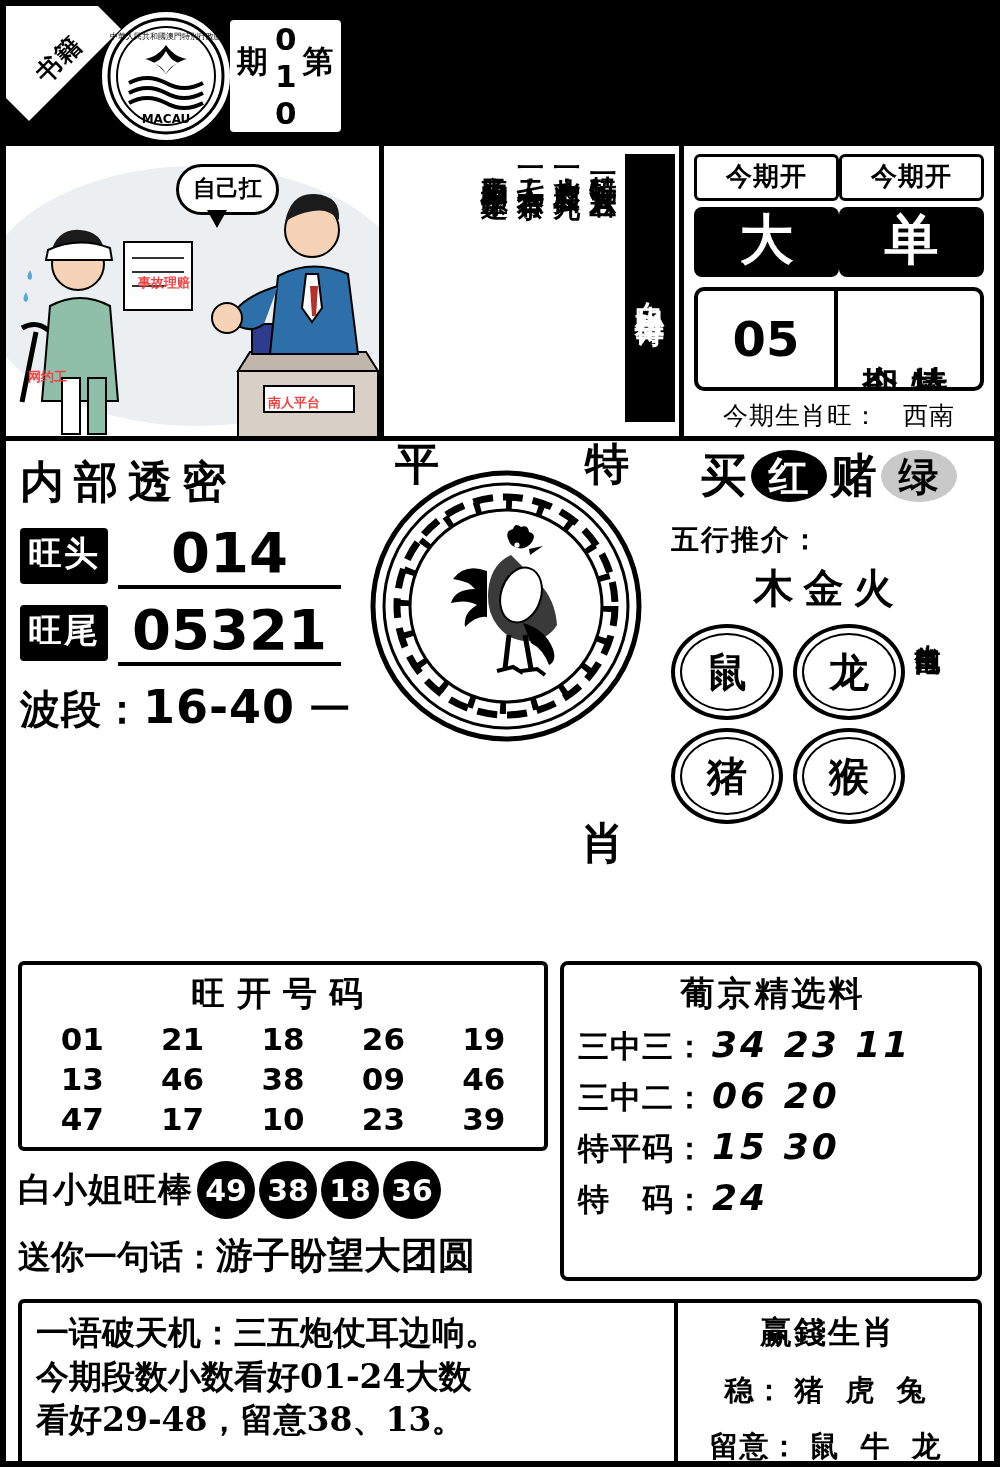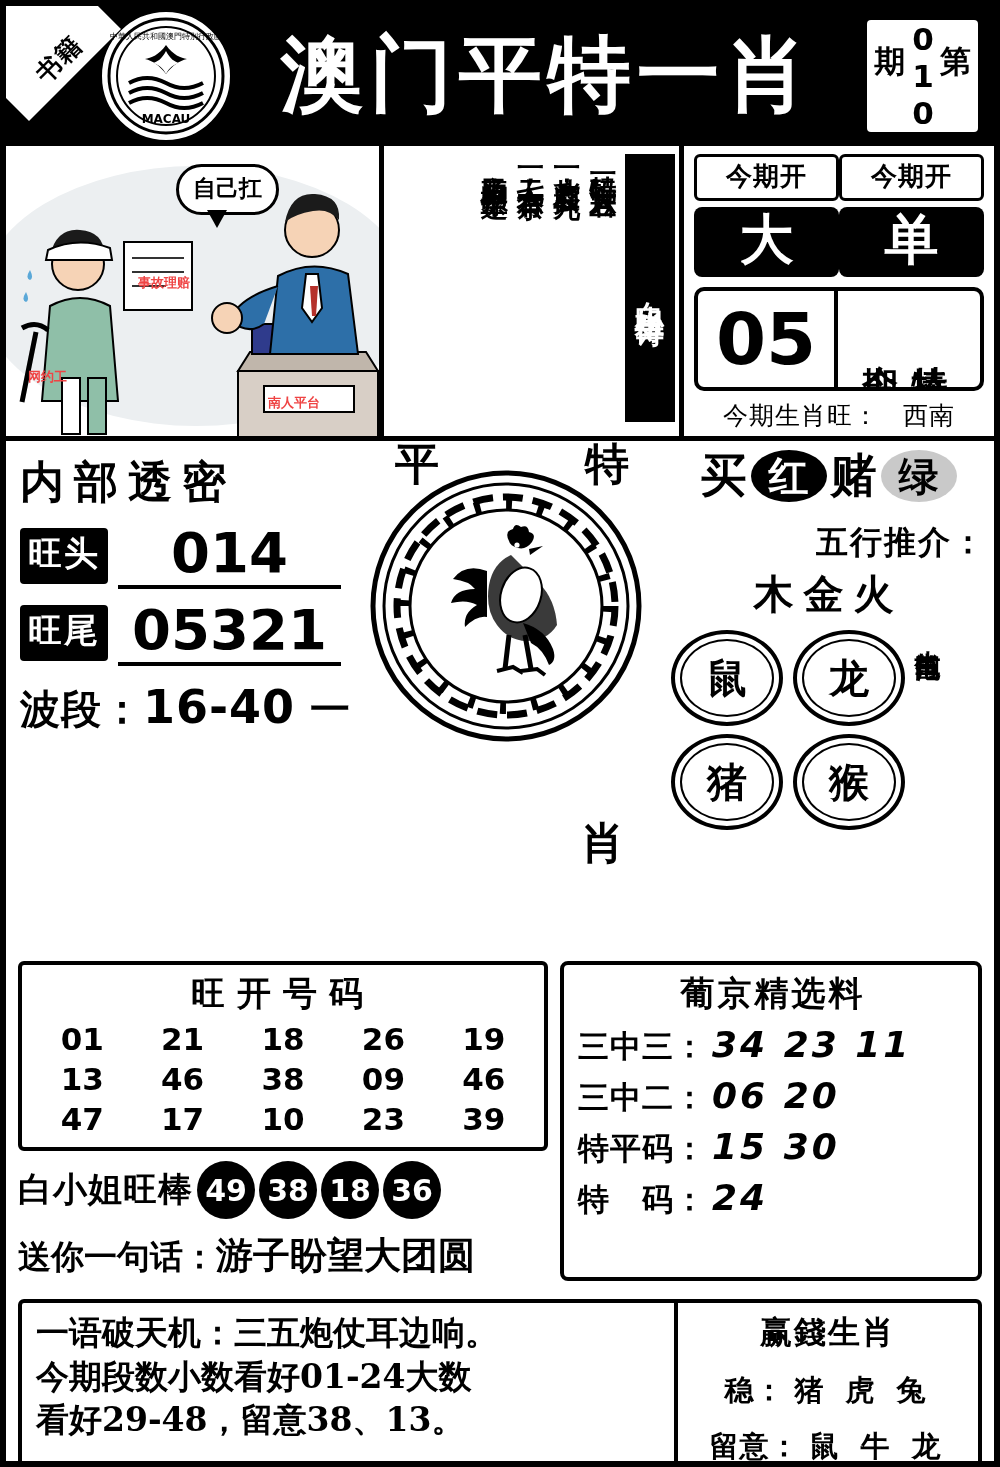--- a/index.html
+++ b/index.html
@@ -167,21 +167,21 @@
     margin-top:10px;
     display:flex;
     align-items:stretch;
     border:4px solid #000;
     border-radius:10px;
     overflow:hidden;
     height:108px;
   }
   .sp-num {
     width:140px;
-    font-size:72px;
+    font-size:48px;
     font-weight:bold;
     display:flex; align-items:center; justify-content:center;
     border-right:4px solid #000;
   }
   .sp-words {
     flex:1 1 auto;
     display:flex;
     flex-direction:row-reverse;
     align-items:center;
     justify-content:center;
@@ -294,22 +294,22 @@
     border-radius:50%;
     background:#000;
     color:#fff;
     display:flex; align-items:center; justify-content:center;
     font-size:40px;
     font-weight:bold;
   }
   .pill.light { background:#c9c9c9; color:#000; }
   .wuxing {
     margin-top:14px;
-    text-align:right;
-    font-size:32px;
+    text-align:left;
+    font-size:28px;
     font-weight:bold;
     letter-spacing:2px;
     font-family:"DejaVu Serif", serif;
   }
   .wuxing-vals {
     text-align:center;
     font-size:40px;
     font-weight:bold;
     letter-spacing:10px;
     margin-top:2px;
@@ -516,21 +516,20 @@
         <path d="M59 28 C52 38 44 41 38 42 C46 44 52 48 59 57 C66 48 72 44 80 42 C74 41 66 38 59 28 Z" fill="#000"></path>
         <path d="M59 34 C55 42 50 45 46 46 C52 48 56 51 59 57 C62 51 66 48 72 46 C68 45 63 42 59 34 Z" fill="#fff"></path>
         <path d="M22 66 q18 -10 37 0 q18 10 37 0" stroke="#000" stroke-width="4" fill="none"></path>
         <path d="M22 76 q18 -10 37 0 q18 10 37 0" stroke="#000" stroke-width="4" fill="none"></path>
         <path d="M22 86 q18 -10 37 0 q18 10 37 0" stroke="#000" stroke-width="4" fill="none"></path>
         <text x="59" y="106" font-size="12" font-family="DejaVu Sans, sans-serif" font-weight="bold" text-anchor="middle" fill="#000">MACAU</text>
         <text x="59" y="22" font-size="8" font-family="DejaVu Sans, sans-serif" text-anchor="middle" fill="#000">中華人民共和國澳門特別行政區</text>
       </svg>
     </div>
 
-    <div class="header-title">澳门平特一肖</div>
 
     <div class="issue-box">第010期</div>
   </div>
 
   <div class="top-row">
 
     <div class="cartoon">
       <svg width="378" height="292" viewBox="0 0 378 292" aria-hidden="true">
         <rect x="0" y="0" width="378" height="292" fill="#fff"></rect>
         <ellipse cx="190" cy="150" rx="215" ry="130" fill="#eceff1"></ellipse>

